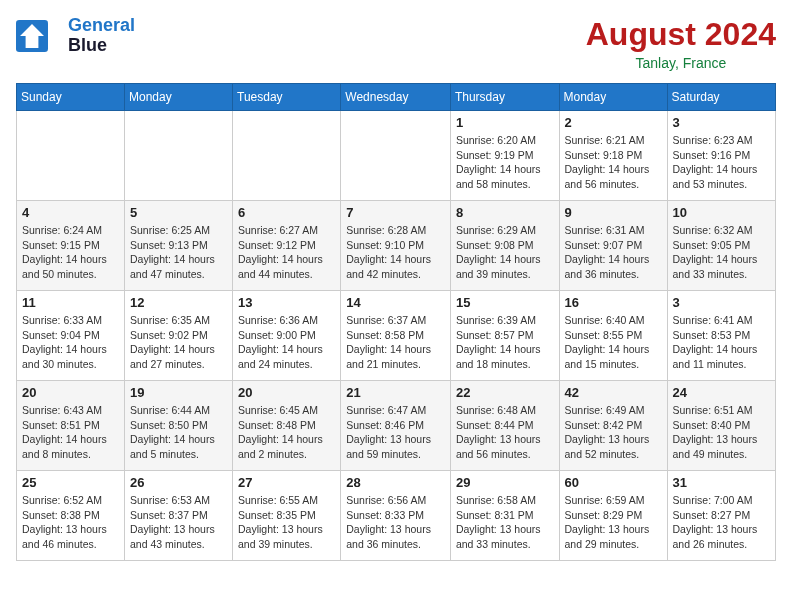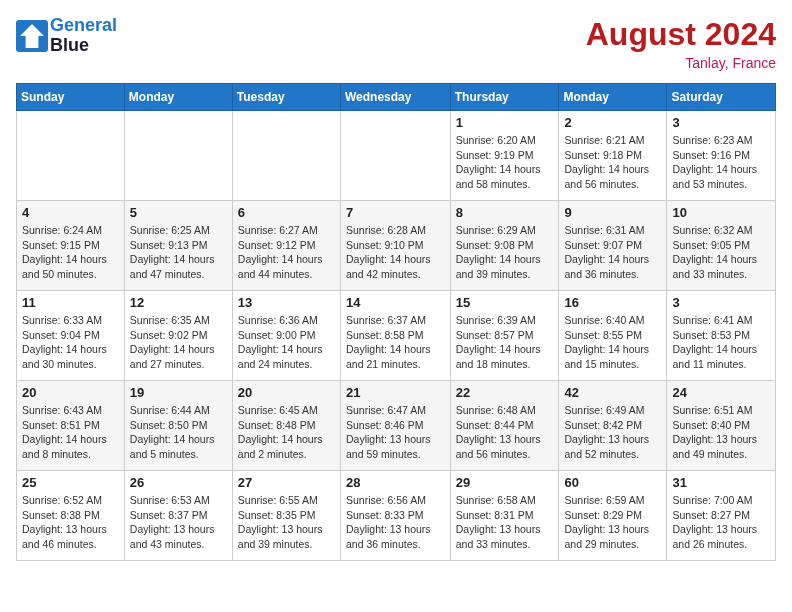--- a/index.html
+++ b/index.html
@@ -12,21 +12,21 @@
     }
     .header {
       display: flex;
       justify-content: space-between;
       align-items: flex-start;
       margin-bottom: 12px;
     }
     .logo {
       display: flex;
       align-items: center;
-      gap: 2px;
+      gap: 20px;
     }
     .logo-text {
       font-size: 18px;
       font-weight: bold;
       color: #1a1a2e;
       line-height: 1.1;
     }
     .logo-text span {
       color: #2176c8;
     }
@@ -37,35 +37,36 @@
     .title-block {
       text-align: right;
     }
     .month-year {
       font-size: 32px;
       font-weight: bold;
       color: #b91c1c;
     }
     .location {
       font-size: 14px;
-      color: #be185d;
+      color: #15803d;
       margin-top: 2px;
+      text-align: center;
     }
     .calendar-table {
       width: 100%;
       border-collapse: collapse;
       font-size: 11px;
     }
     .calendar-table th {
       background: #2176c8;
       color: #fff;
       padding: 6px 4px;
       text-align: left;
       font-size: 12px;
-      font-weight: bold;
+      font-weight: normal;
       border: 1px solid #1a5fa0;
     }
     .calendar-table td {
       border: 1px solid #ccc;
       vertical-align: top;
       padding: 4px 5px;
       width: 113px;
       min-height: 80px;
       height: 90px;
       background: #fff;

